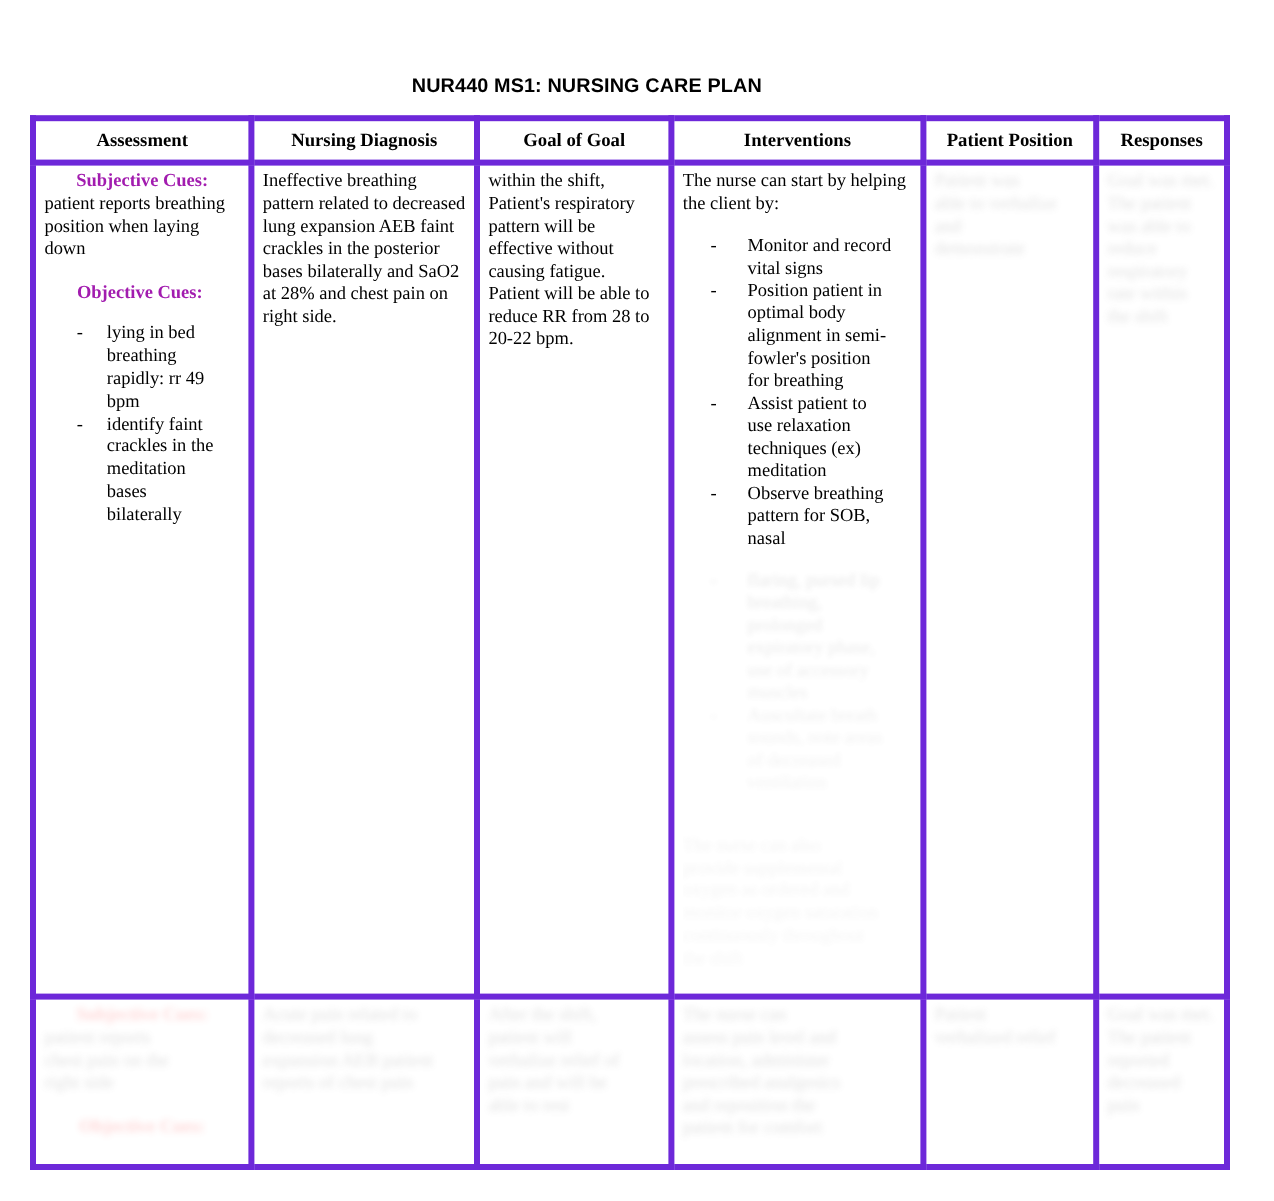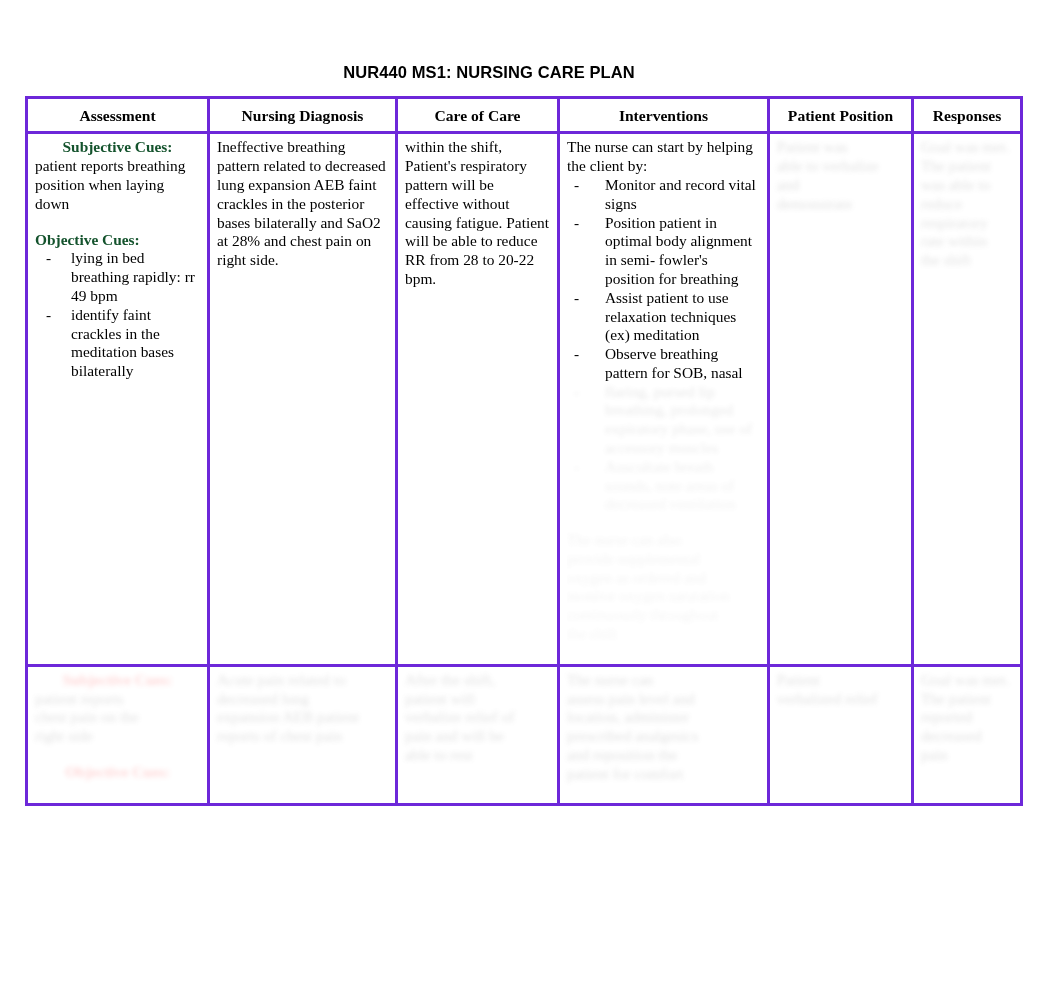--- a/index.html
+++ b/index.html
@@ -34,21 +34,21 @@
   
   .care-table {
     position: absolute;
     top: 96px;
     left: 25px;
     width: 995px;
     border-collapse: collapse;
     table-layout: fixed;
   }
   .care-table td, .care-table th {
-    border: 3px solid #6d28d9;
+    border: 5px solid #6d28d9;
     vertical-align: top;
     padding: 4px 7px 20px 7px;
     font-size: 15.4px;
     line-height: 1.22;
   }
   .care-table th {
     text-align: center;
     font-weight: bold;
     font-size: 15.6px;
     padding-top: 7px;
@@ -62,38 +62,38 @@
   .col-goal        { width: 162px; }
   .col-inter       { width: 210px; }
   .col-response    { width: 144px; }
   .col-eval        { width: 109px; }
 
   .row-1 td { height: 512px; }
   .row-2 td { height: 120px; }
 
   
   .red-head {
-    color: #14532d;
+    color: #a21caf;
     font-weight: bold;
     text-align: center;
     display: block;
   }
   .red-head.indent-right {
-    text-align: left;
+    text-align: center;
     padding-right: 4px;
   }
   p.block {
     margin: 0;
   }
   .spacer { height: 17px; }
 
   
   ul.dash-list {
     list-style: none;
-    margin: 0;
+    margin: 16px;
     padding: 0;
   }
   ul.dash-list > li {
     position: relative;
     padding-left: 38px;
     margin: 0 0 0 0;
   }
   ul.dash-list > li::before {
     content: "-";
     position: absolute;
@@ -138,21 +138,21 @@
     <col class="col-goal">
     <col class="col-inter">
     <col class="col-response">
     <col class="col-eval">
   </colgroup>
 
   <thead>
     <tr>
       <th>Assessment</th>
       <th>Nursing Diagnosis</th>
-      <th>Care of Care</th>
+      <th>Goal of Goal</th>
       <th>Interventions</th>
       <th>Patient Position</th>
       <th>Responses</th>
     </tr>
   </thead>
 
   <tbody>
 
     <tr class="row-1">
 

